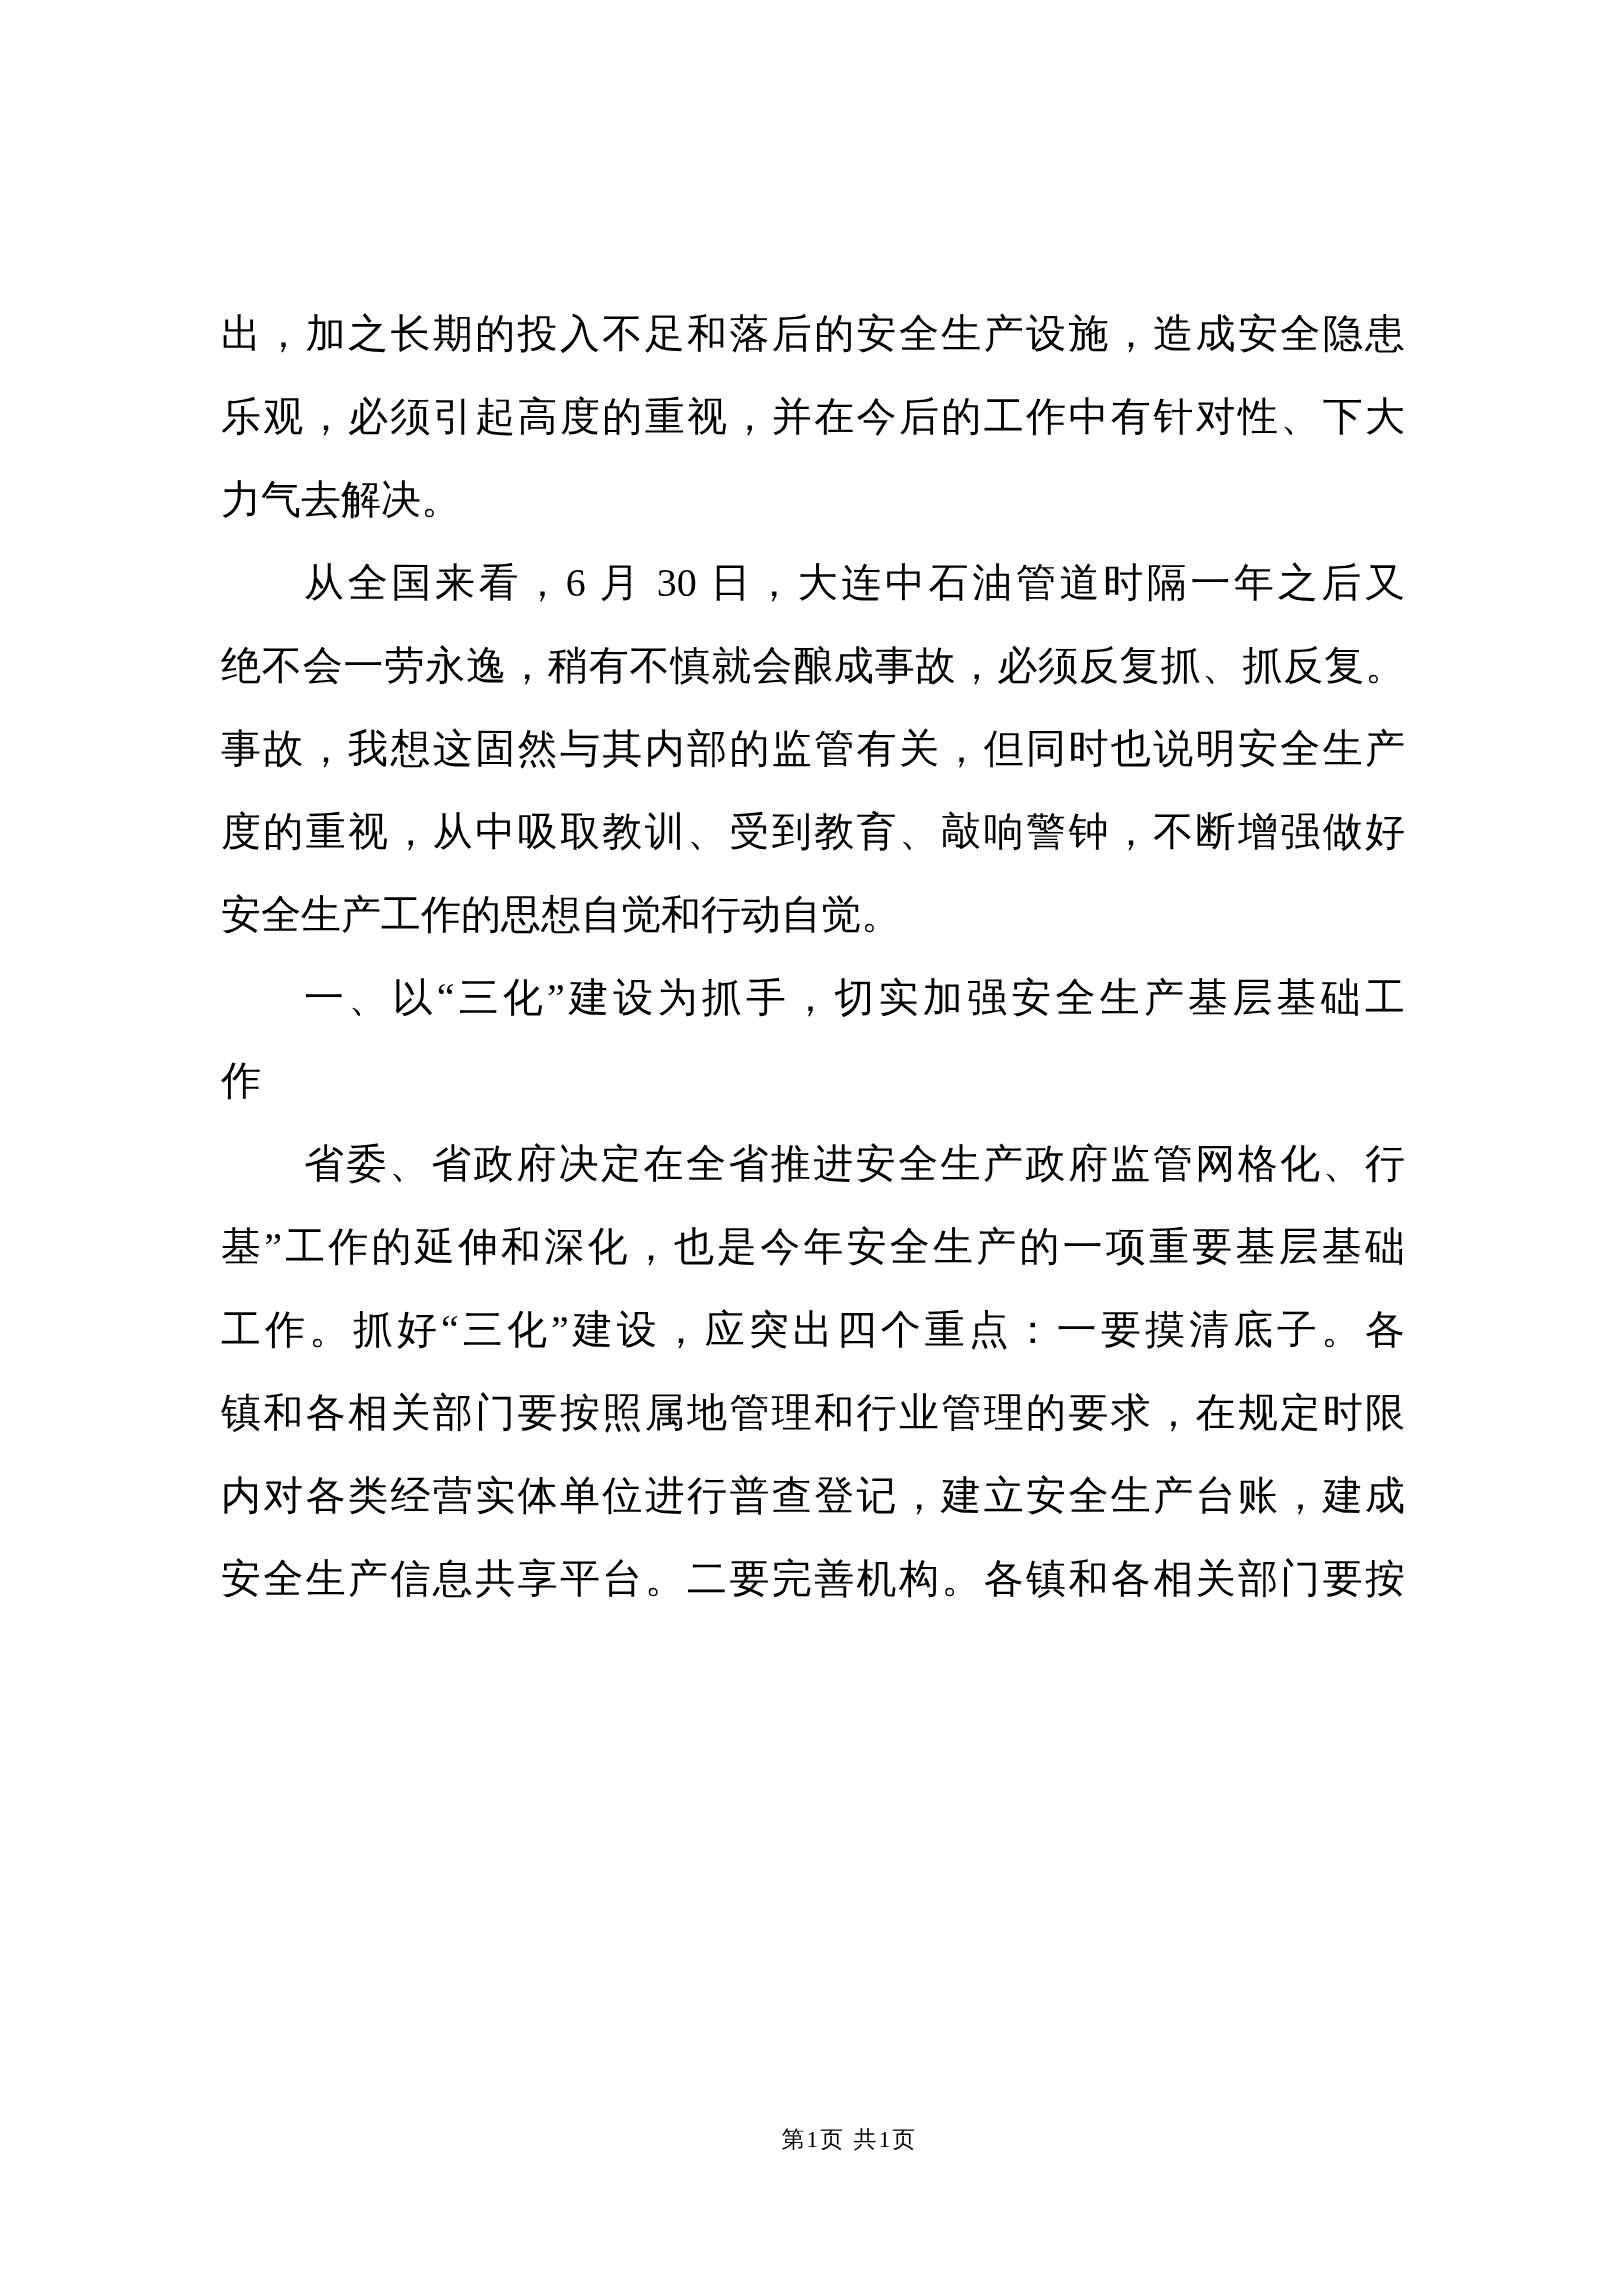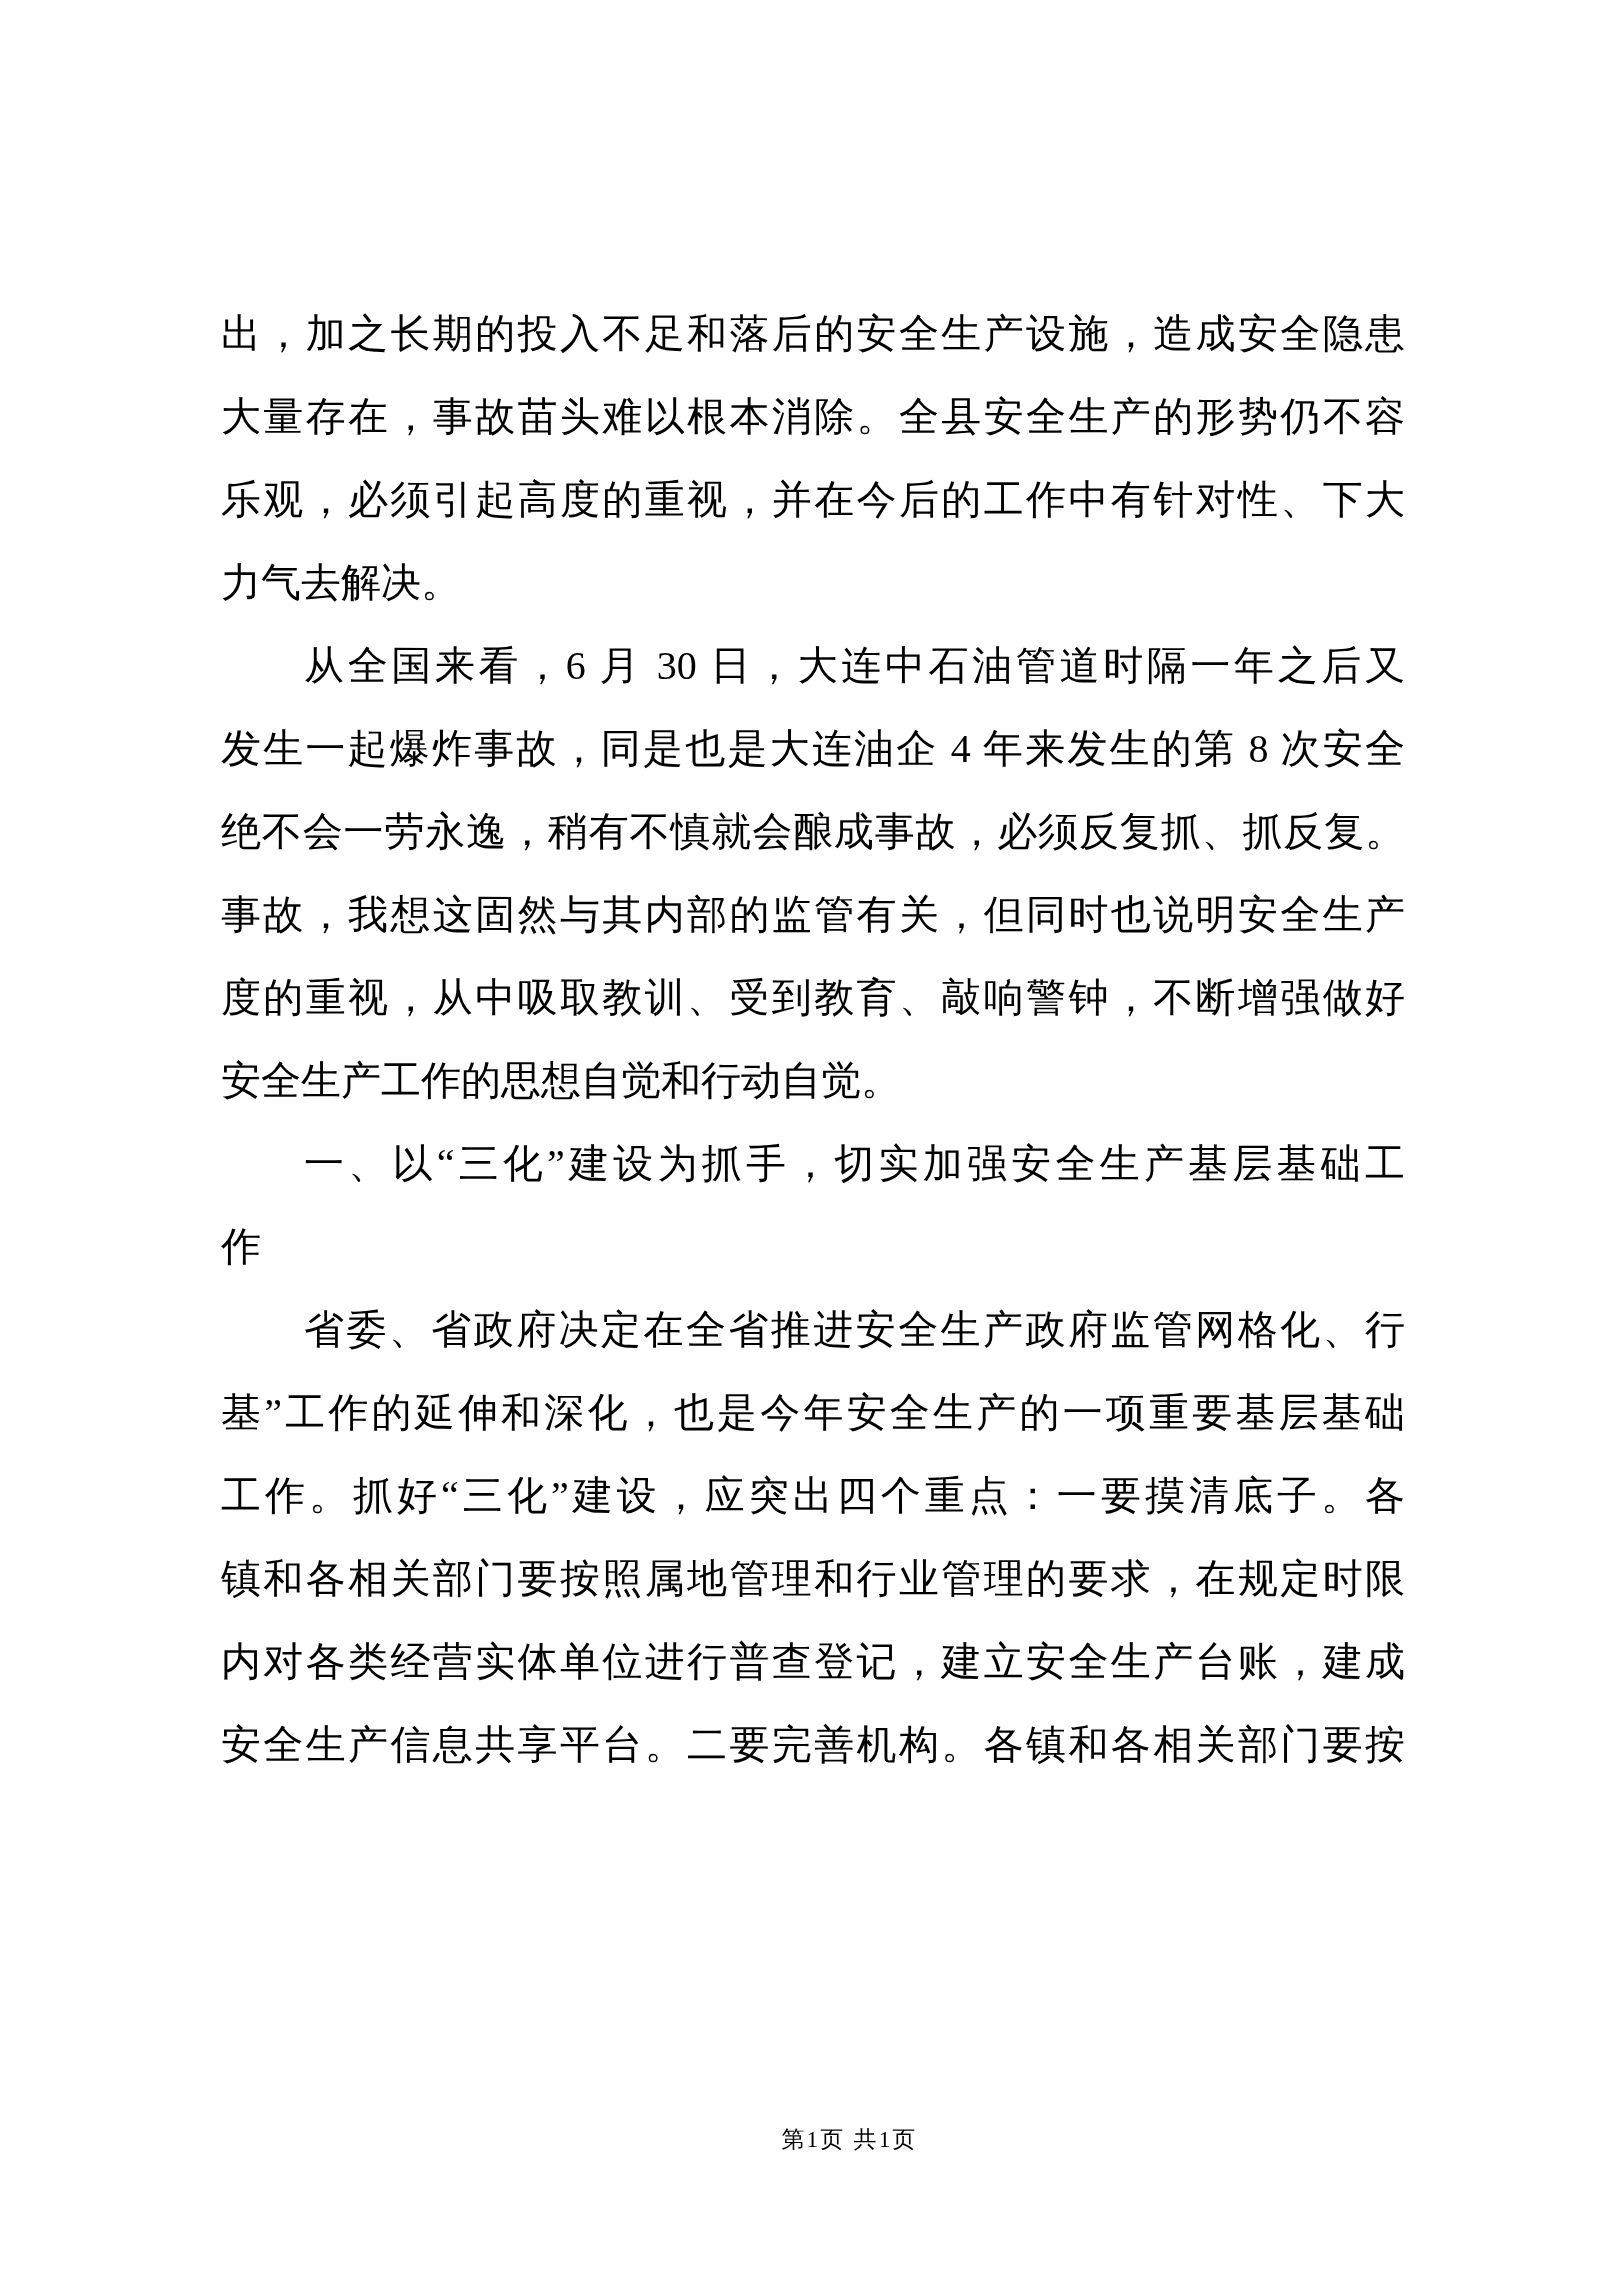--- a/index.html
+++ b/index.html
@@ -51,25 +51,23 @@
     line-height: 50px;
     letter-spacing: 2.2px;
   }
 </style>
 </head>
 <body>
 
 <div class="page">
   <div class="body-text">
     <div class="line">出，加之长期的投入不足和落后的安全生产设施，造成安全隐患</div>
-    <div class="line">大量存在，事故苗头难以根本消除。全县安全生产的形势仍不容</div>
     <div class="line">乐观，必须引起高度的重视，并在今后的工作中有针对性、下大</div>
     <div class="line short">力气去解决。</div>
     <div class="line indent">从全国来看，6 月 30 日，大连中石油管道时隔一年之后又</div>
-    <div class="line">发生一起爆炸事故，同是也是大连油企 4 年来发生的第 8 次安全</div>
     <div class="line">绝不会一劳永逸，稍有不慎就会酿成事故，必须反复抓、抓反复。</div>
     <div class="line">事故，我想这固然与其内部的监管有关，但同时也说明安全生产</div>
     <div class="line">度的重视，从中吸取教训、受到教育、敲响警钟，不断增强做好</div>
     <div class="line short">安全生产工作的思想自觉和行动自觉。</div>
     <div class="line indent">一、以“三化”建设为抓手，切实加强安全生产基层基础工</div>
     <div class="line short">作</div>
     <div class="line indent">省委、省政府决定在全省推进安全生产政府监管网格化、行</div>
     <div class="line">基”工作的延伸和深化，也是今年安全生产的一项重要基层基础</div>
     <div class="line">工作。抓好“三化”建设，应突出四个重点：一要摸清底子。各</div>
     <div class="line">镇和各相关部门要按照属地管理和行业管理的要求，在规定时限</div>

